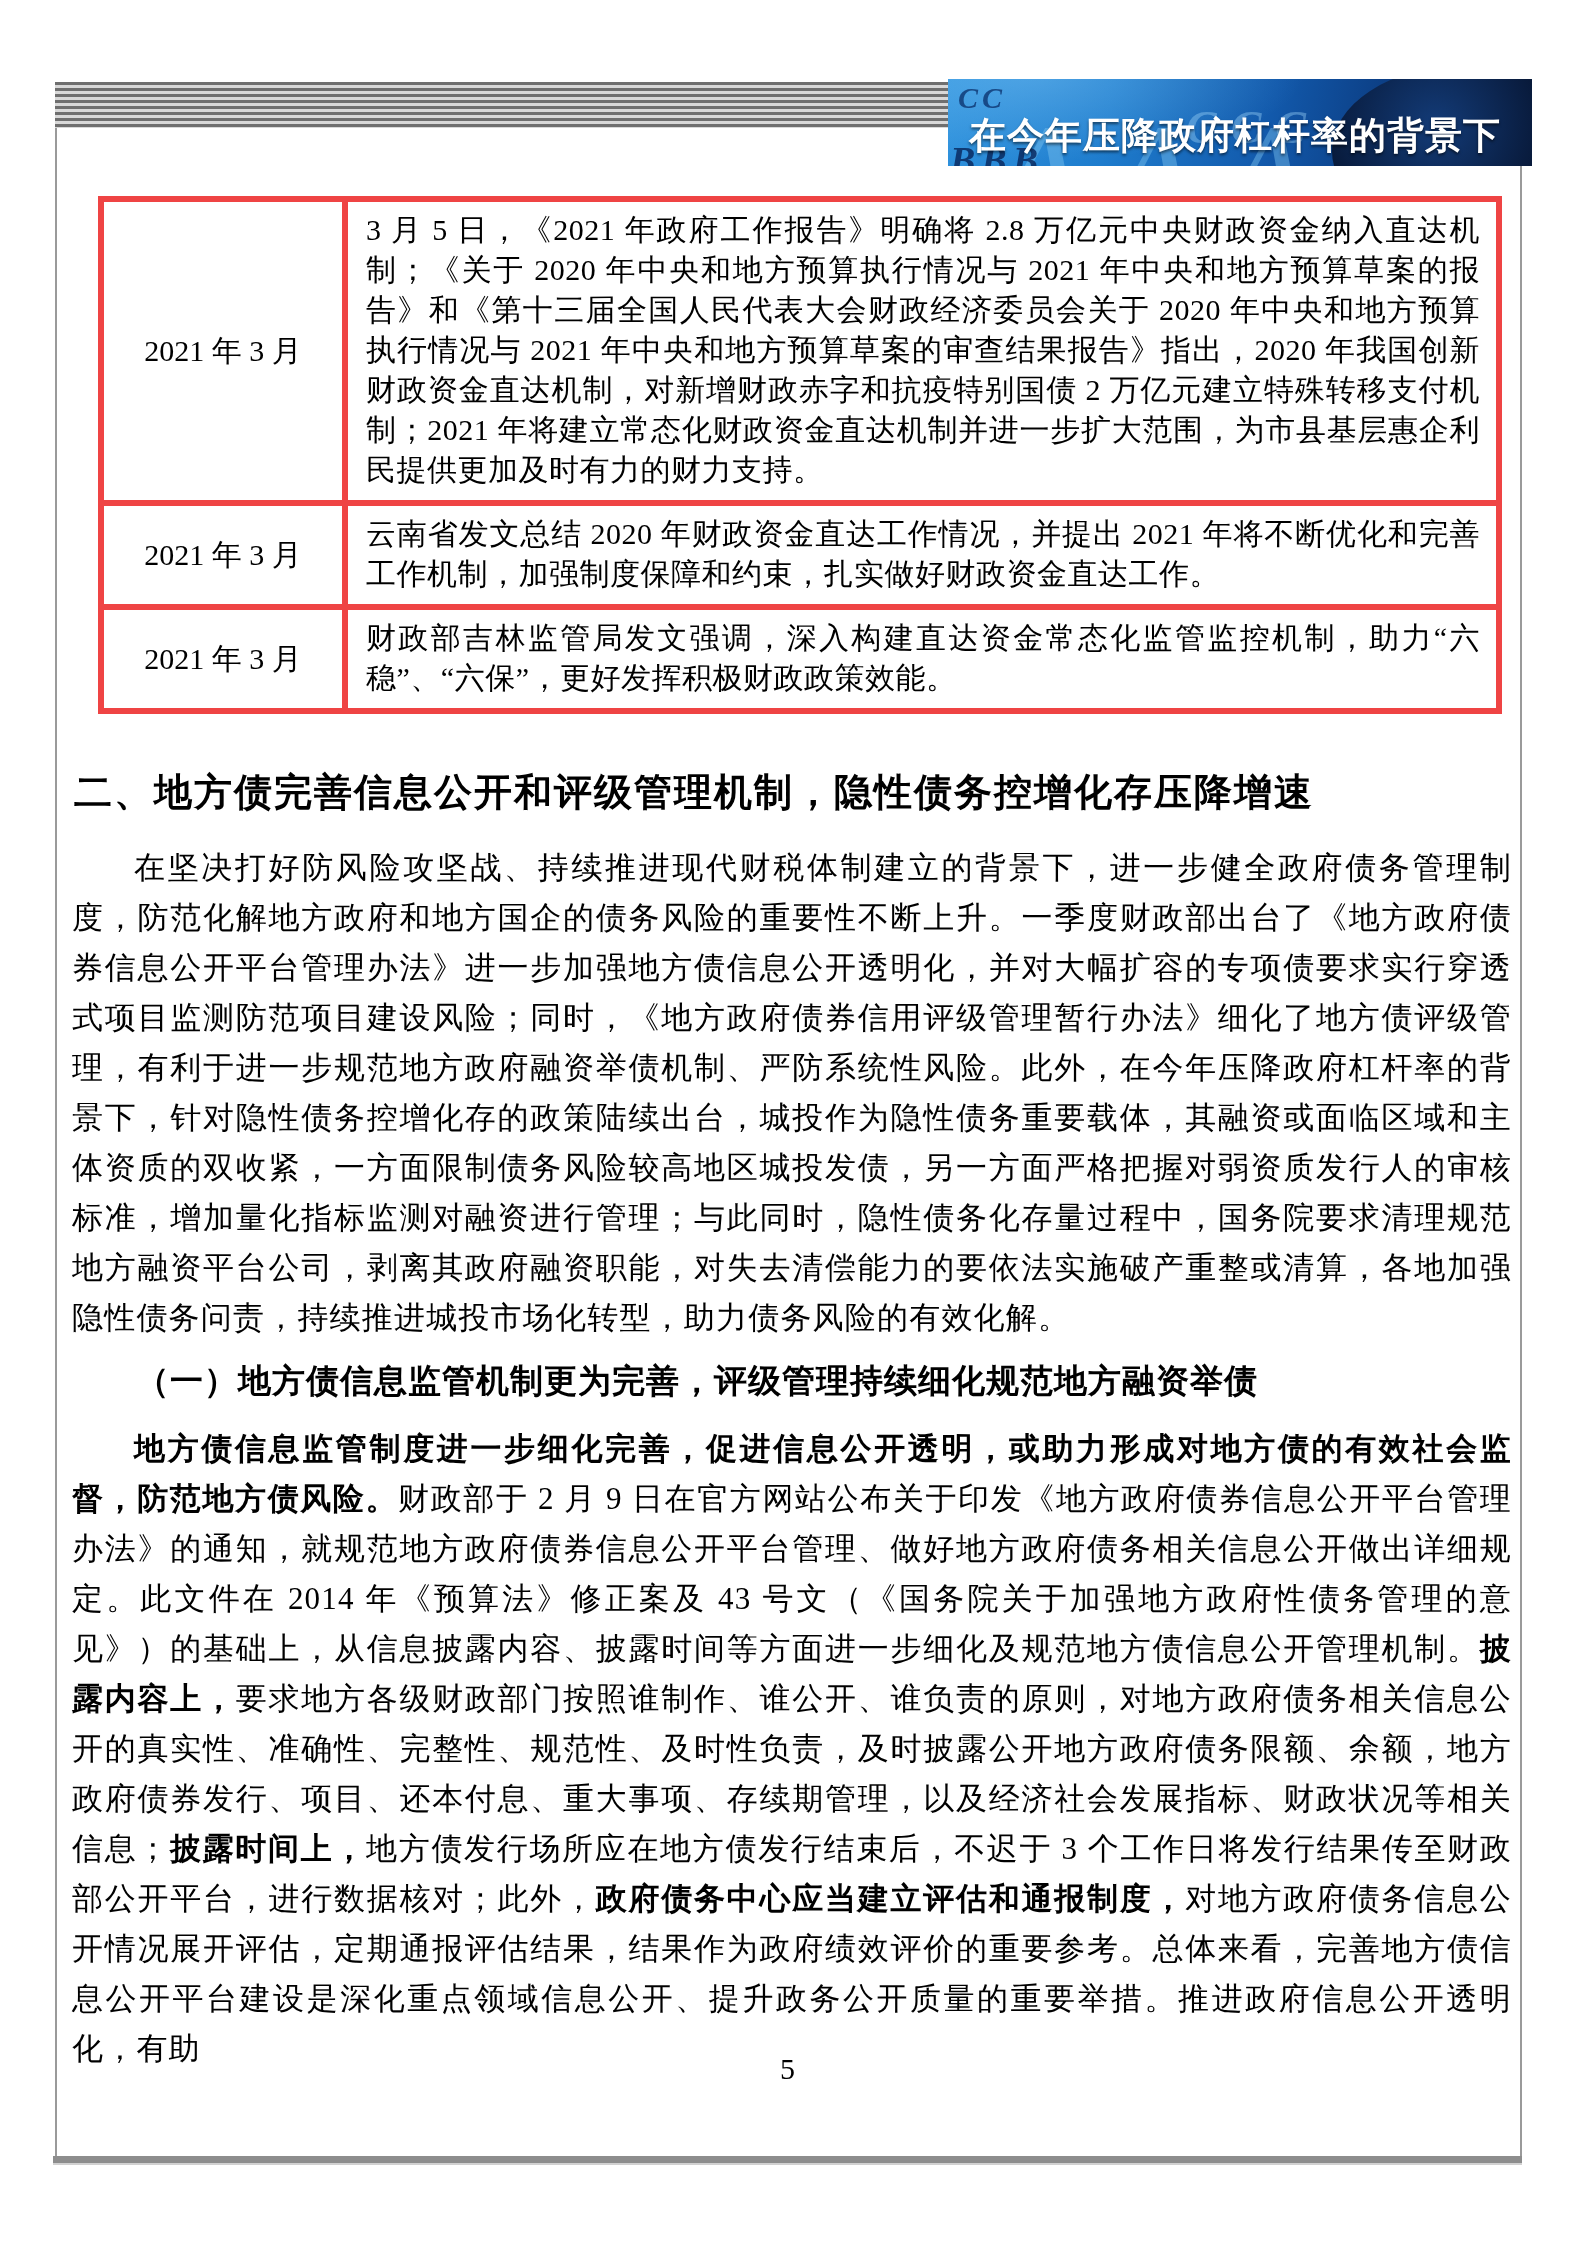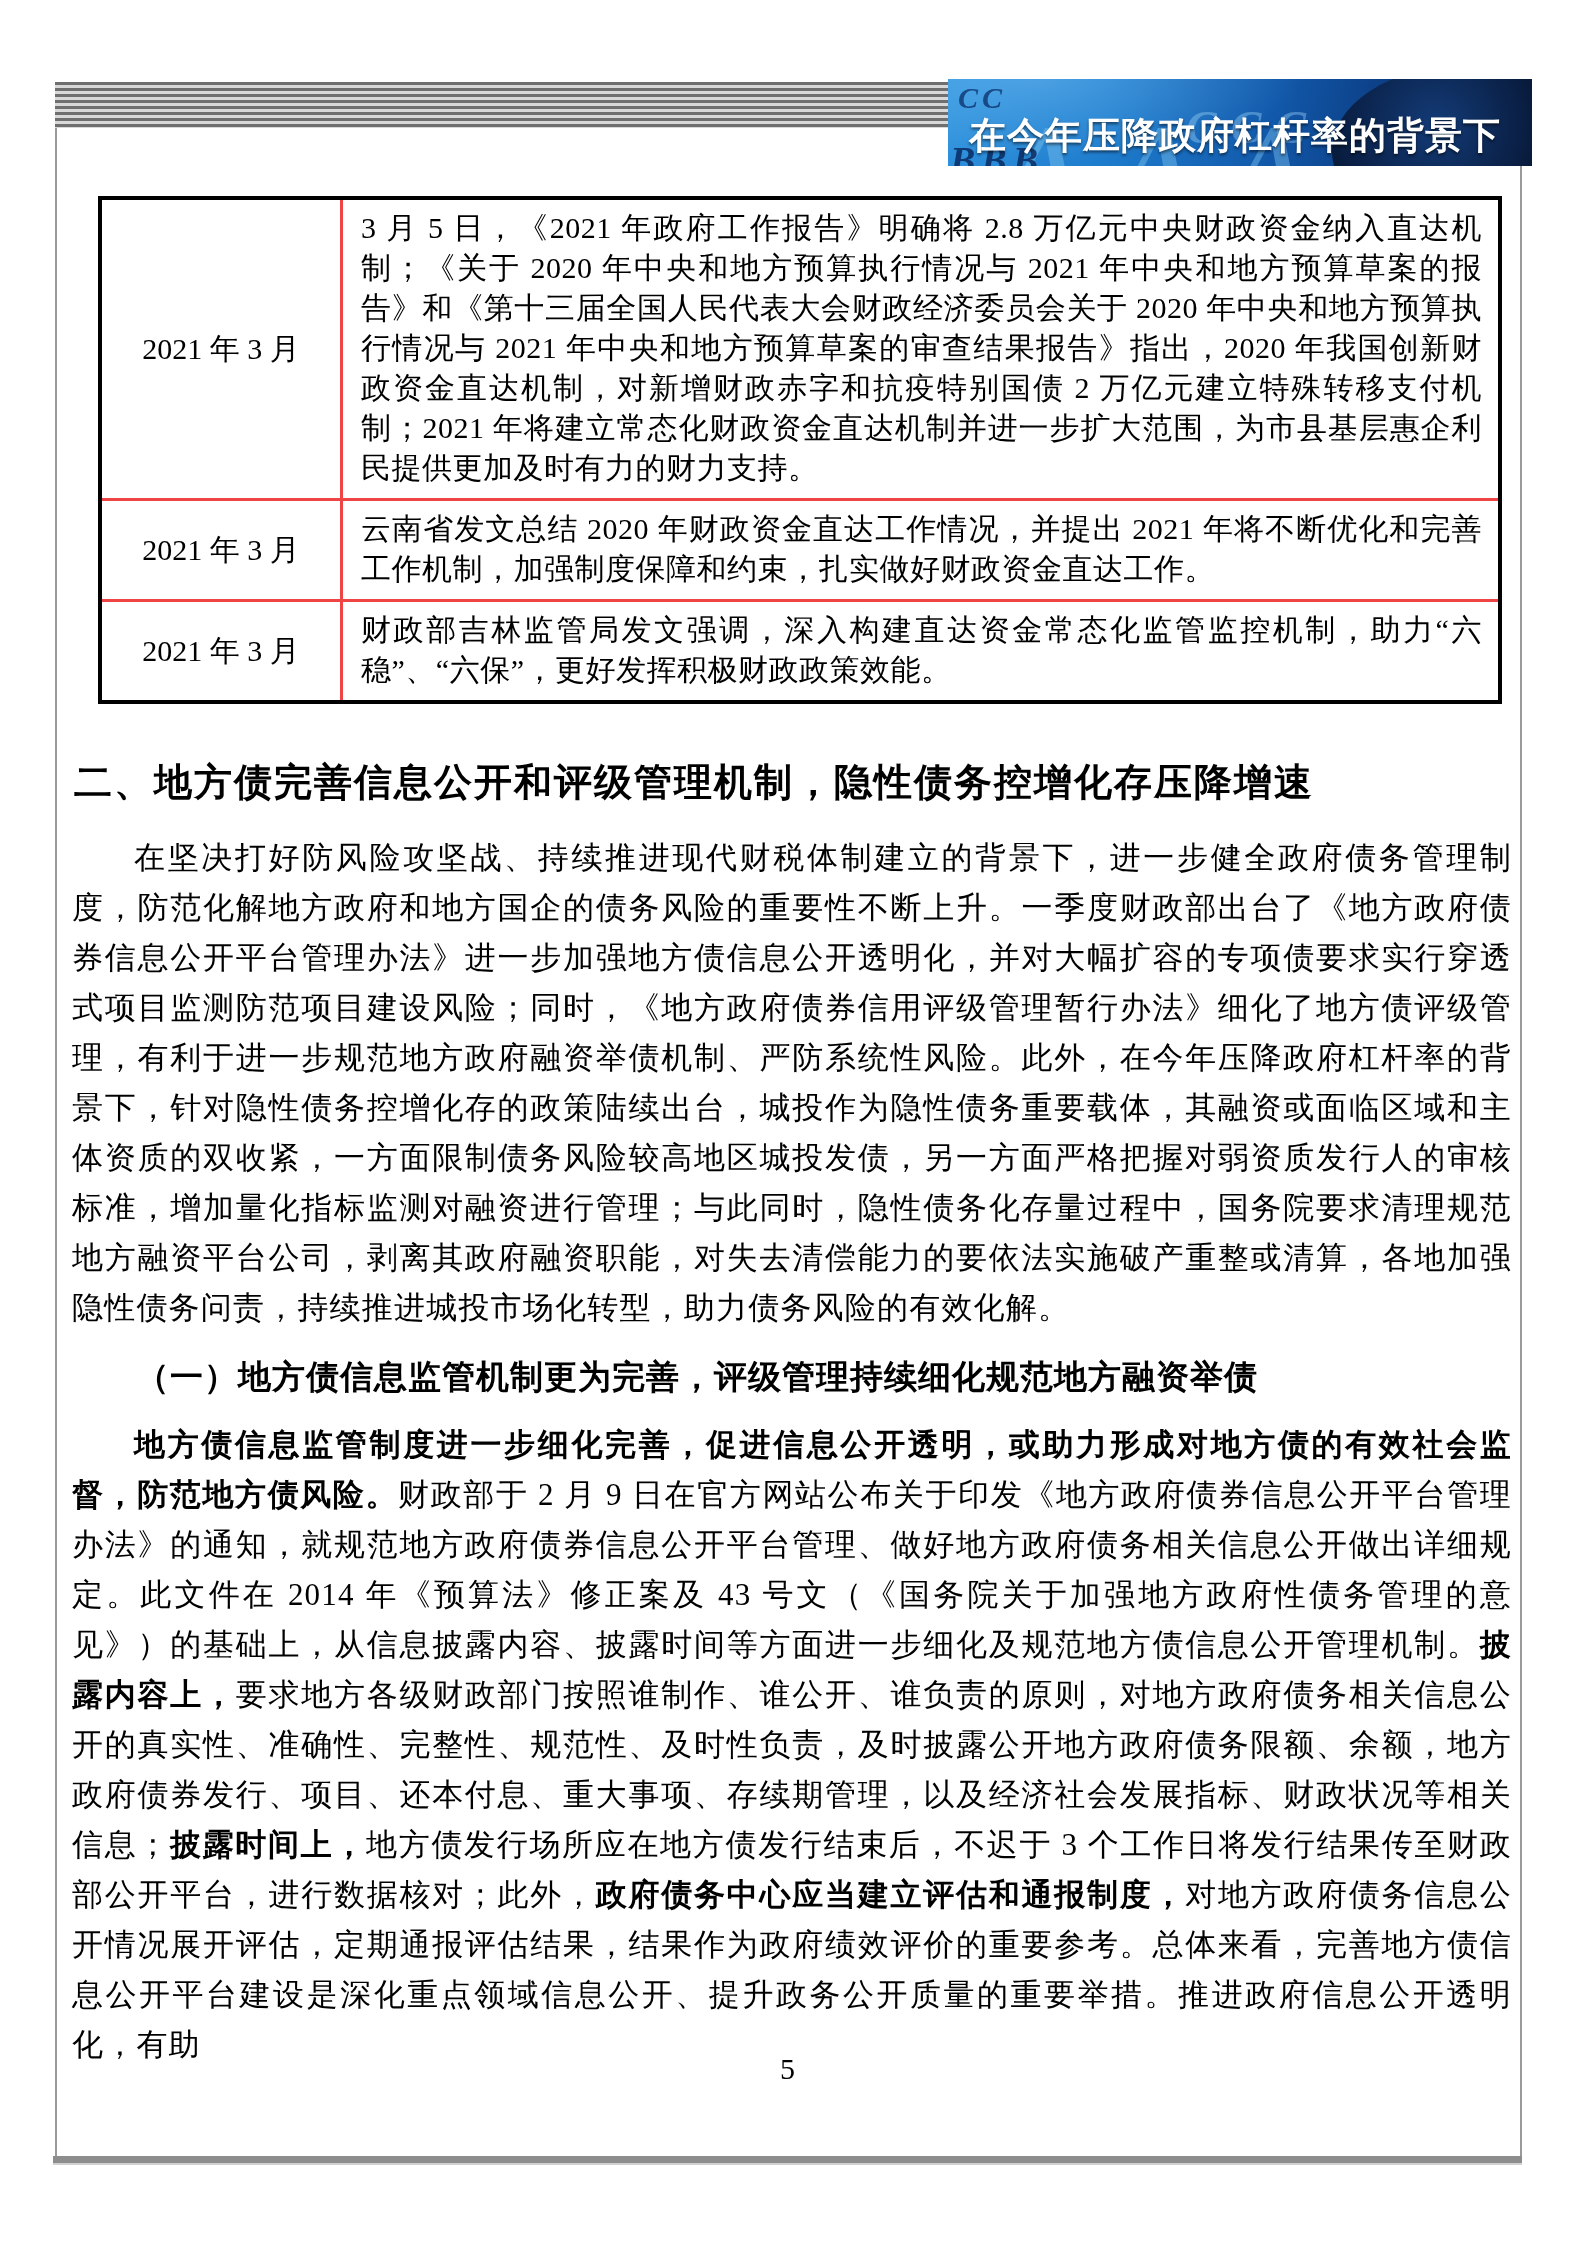--- a/index.html
+++ b/index.html
@@ -37,33 +37,33 @@
   
   .left-rule{position:absolute;left:55px;top:128px;width:2px;height:2028px;background:#9a9a9a;}
   .right-rule{position:absolute;left:1520px;top:166px;width:2px;height:1990px;background:#9a9a9a;}
   .bottom-rule{position:absolute;left:53px;top:2156px;width:1469px;height:7px;background:#8d8d8d;box-shadow:0 2px 0 rgba(0,0,0,.18);}
   
   .content{position:absolute;left:72px;top:196px;width:1440px;}
   table.events{
     border-collapse:collapse;width:1404px;margin-left:26px;
     font-size:30px;line-height:40px;
   }
-  table.events td{border:3px solid #ef4444;}
+  table.events td{border:6px solid #ef4444;}
   table.events{border:4px solid #000;}
   td.date{width:226px;text-align:center;vertical-align:middle;padding:4px 6px;white-space:nowrap;}
   td.desc{padding:8px 16px 10px 18px;text-align:justify;letter-spacing:.5px;}
   h2.sec{
     margin:54px 0 26px 2px;font-size:38px;font-weight:bold;letter-spacing:2px;line-height:1.3;
   }
   p.body-para{
     margin:0 0 8px 0;font-size:31px;line-height:50px;letter-spacing:1.2px;
     text-align:justify;text-indent:2em;
   }
   h3.subsec{
-    margin:22px 0 20px 0;padding-left:64px;font-size:33px;font-weight:bold;
+    margin:16px 0 20px 0;padding-left:64px;font-size:33px;font-weight:bold;
     letter-spacing:1px;line-height:1.35;
   }
   .b{font-weight:bold;margin-top:32px;}
   .page-number{
     position:absolute;left:53px;top:2052px;width:1469px;text-align:center;font-size:30px;
   }
 </style>
 </head>
 <body>
 

